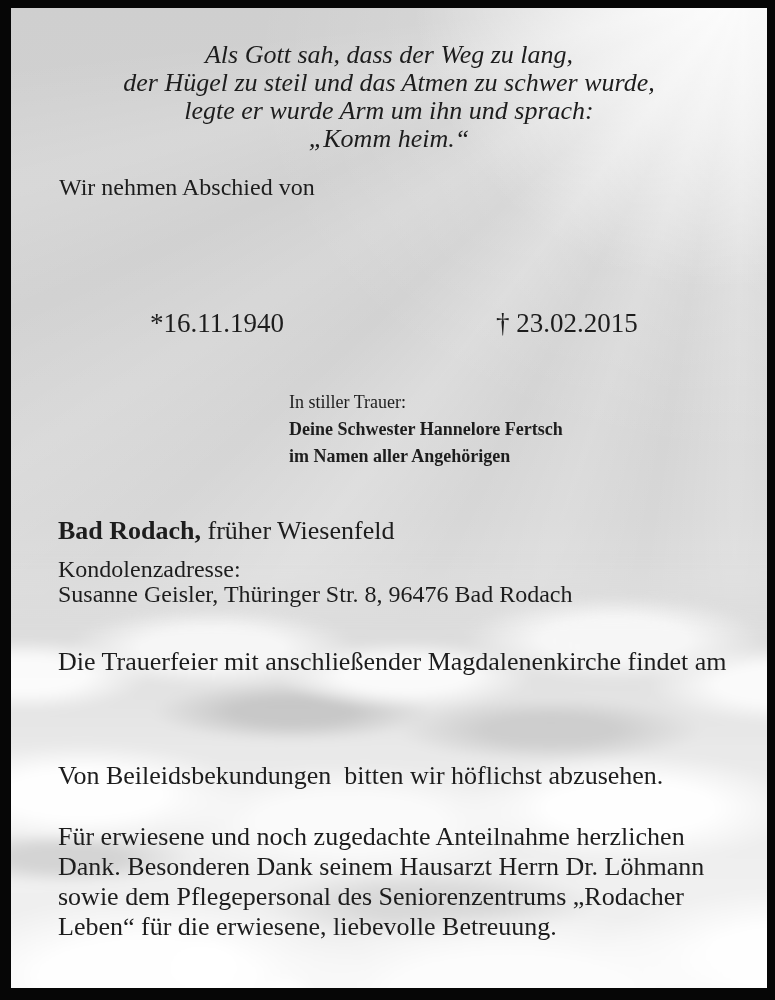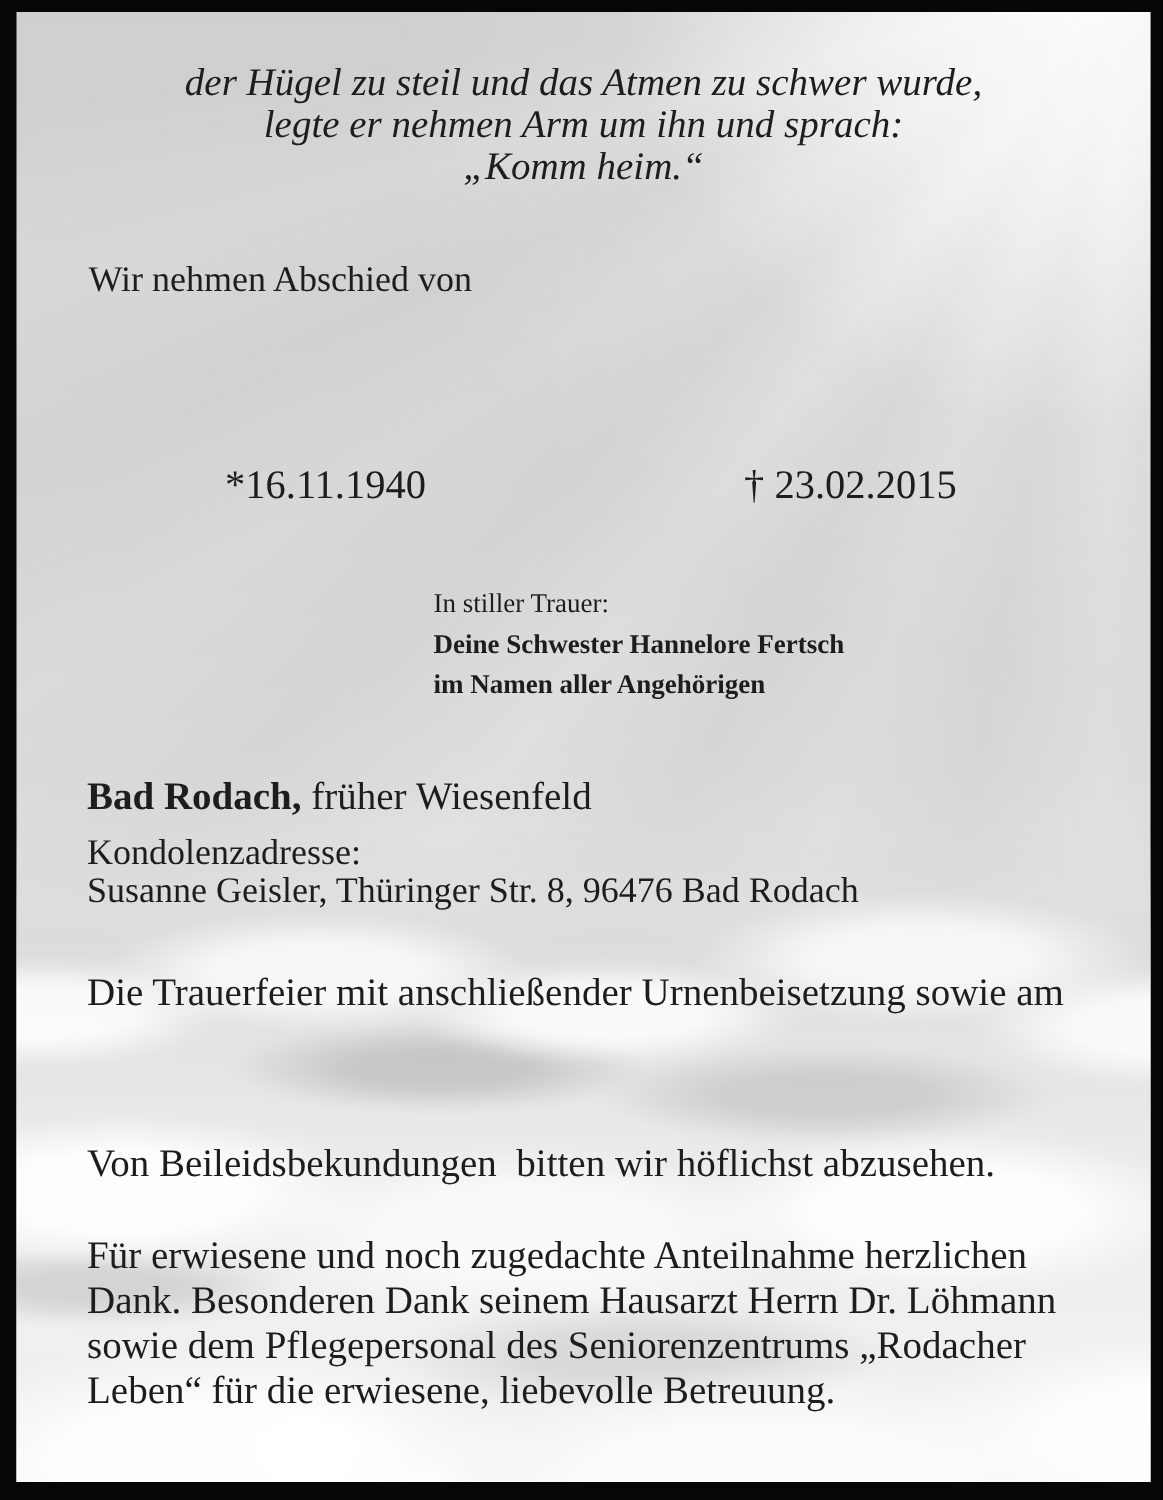--- a/index.html
+++ b/index.html
@@ -81,22 +81,23 @@
 <body>
 
 <div class="card">
   <div class="paper">
     <div class="glow"></div>
     <div class="clouds"></div>
 
     <div class="content">
 
       <div class="quote">
+        <div>Als Gott sah, dass der Weg zu lang,</div>
         <div>der Hügel zu steil und das Atmen zu schwer wurde,</div>
-        <div>legte er nehmen Arm um ihn und sprach:</div>
+        <div>legte er wurde Arm um ihn und sprach:</div>
         <div>„Komm heim.“</div>
       </div>
 
       <div class="intro">Wir nehmen Abschied von</div>
 
 
       <div class="dates">
         <span class="birth">*16.11.1940</span>
         <span class="death">† 23.02.2015</span>
       </div>
@@ -110,21 +111,21 @@
       <div class="place">
         <span class="bold">Bad Rodach,</span><span> früher Wiesenfeld</span>
       </div>
 
       <div class="condolence">
         <div>Kondolenzadresse:</div>
         <div>Susanne Geisler, Thüringer Str. 8, 96476 Bad Rodach</div>
       </div>
 
       <div class="funeral">
-        <div>Die Trauerfeier mit anschließender Urnenbeisetzung sowie am</div>
+        <div>Die Trauerfeier mit anschließender Magdalenenkirche findet am</div>
       </div>
 
       <div class="request">Von Beileidsbekundungen  bitten wir höflichst abzusehen.</div>
 
       <div class="thanks">
         <div>Für erwiesene und noch zugedachte Anteilnahme herzlichen</div>
         <div>Dank. Besonderen Dank seinem Hausarzt Herrn Dr. Löhmann</div>
         <div>sowie dem Pflegepersonal des Seniorenzentrums „Rodacher</div>
         <div>Leben“ für die erwiesene, liebevolle Betreuung.</div>
       </div>

